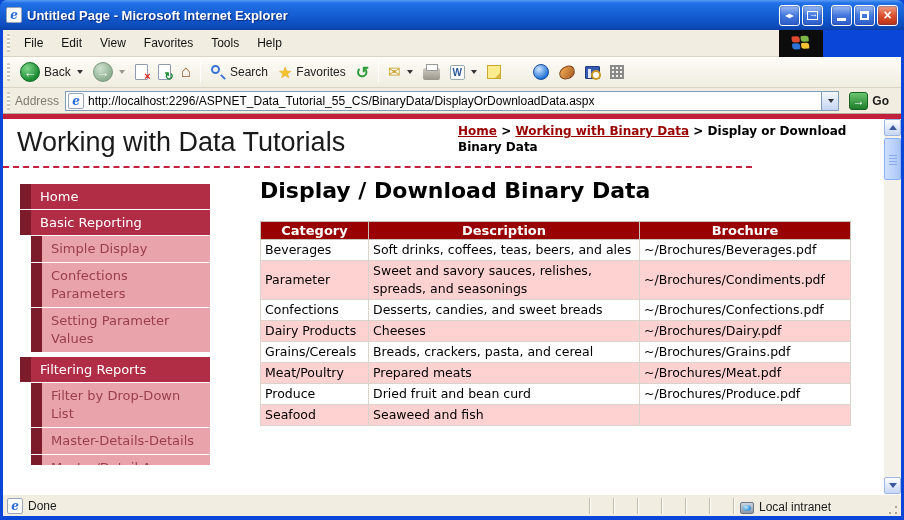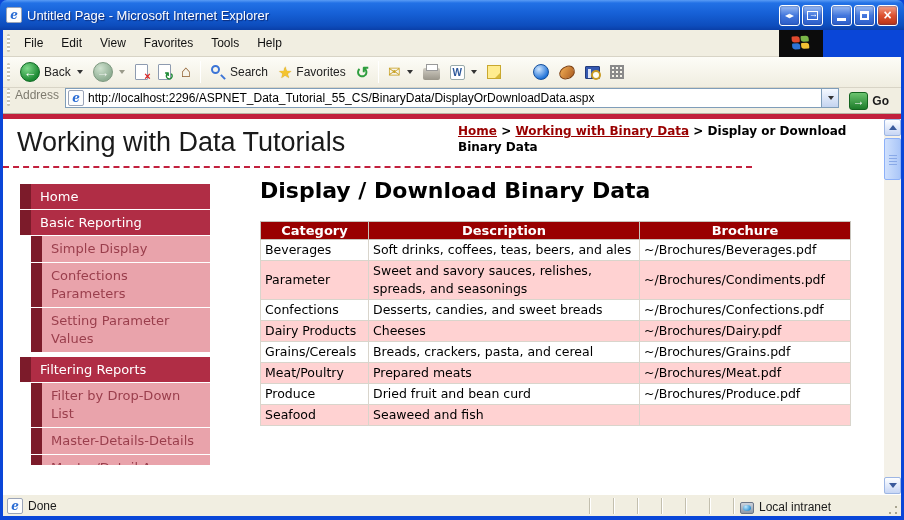--- a/index.html
+++ b/index.html
@@ -5,21 +5,21 @@
   * { margin:0; padding:0; box-sizing:border-box; }
   html,body { width:904px; height:520px; overflow:hidden; }
   body { font-family:"Liberation Sans", sans-serif; }
   .window { position:relative; width:904px; height:520px; background:#0a46d8; overflow:hidden; }
   .abs { position:absolute; }
 
   
   .titlebar { top:0; left:0; width:904px; height:30px;
     background:linear-gradient(180deg,#5a9cf5 0%,#2271e6 10%,#1660d6 45%,#0d4dbd 85%,#0a3fa8 100%);
     border-radius:7px 7px 0 0; display:flex; align-items:center; padding:0 6px; }
-  .titletext { color:#fff; font-weight:normal; font-size:13px; text-shadow:1px 1px 1px #0b2a77; margin-left:5px; flex:1;
+  .titletext { color:#fff; font-weight:bold; font-size:13px; text-shadow:1px 1px 1px #0b2a77; margin-left:5px; flex:1;
     white-space:nowrap; overflow:hidden; }
   .ie-icon { width:16px; height:16px; background:#fdfdfd; border:1px solid #9aa4b8; border-radius:2px;
     display:inline-flex; align-items:center; justify-content:center; font-size:12px; font-weight:bold;
     font-style:italic; color:#2a6cd4; font-family:"DejaVu Serif", serif; }
   .tb-btn { width:21px; height:21px; border-radius:3px; border:1px solid #fff; margin-left:2px;
     background:linear-gradient(180deg,#9dbdf3 0%,#4377dd 50%,#2c5dc8 100%);
     display:inline-flex; align-items:center; justify-content:center; color:#fff; font-size:10px; font-weight:bold;
     box-shadow:inset 0 0 2px #1b3e90; }
   .tb-btn.close { background:linear-gradient(180deg,#f3a188 0%,#dd5230 50%,#b93214 100%); font-size:14px; }
   .glyph-min { width:9px; height:3px; background:#fff; align-self:flex-end; margin:0 auto 4px auto; }
@@ -69,21 +69,21 @@
     background:linear-gradient(135deg,#f5b056,#a85a20); border:1px solid #7c3f12; }
   .book { position:relative; width:15px; height:13px; background:#3558b0; border:1px solid #243c7a; border-radius:1px; }
   .book::before { content:""; position:absolute; left:2px; top:2px; width:3px; height:9px; background:#dfe6f5; }
   .book::after { content:""; position:absolute; right:-2px; bottom:-2px; width:6px; height:6px; border:2px solid #c99a22; border-radius:50%; background:#fefdf4; }
   .blocks { width:14px; height:14px;
     background:repeating-linear-gradient(0deg,#8a8a8a 0 2px,transparent 2px 4px),
                repeating-linear-gradient(90deg,#8a8a8a 0 2px,transparent 2px 4px); }
 
   
   .addressbar { top:88px; left:3px; width:898px; height:26px; background:#f1eee1; border-bottom:1px solid #b8b4a4;
-    display:flex; }
+    display:flex; align-items:center; }
   .addr-label { color:#7d7a6e; font-size:12px; margin-right:6px; }
   .addr-box { position:relative; flex:1; height:20px; background:#fff; border:1px solid #7f9db9;
     display:flex; align-items:center; padding-left:22px; margin-right:6px; }
   .addr-box .ie-icon { position:absolute; left:2px; top:1px; width:16px; height:16px; }
   .addr-input { border:0; outline:0; width:100%; font-size:12px; font-family:"Liberation Sans",sans-serif; color:#000; background:transparent; }
   .addr-drop { position:absolute; right:0; top:0; width:17px; height:18px; background:linear-gradient(180deg,#f5f9ff,#c4d4f0);
     border-left:1px solid #7f9db9; display:flex; align-items:center; justify-content:center; }
   .go-btn { display:flex; align-items:center; gap:4px; margin-right:8px; font-size:12px; font-weight:bold; color:#1a1a1a; padding:1px 4px; border-radius:2px; }
   .go-icon { width:19px; height:18px; border-radius:3px; background:linear-gradient(180deg,#6cc46f,#1d7c2a); border:1px solid #14641f;
     color:#fff; font-weight:bold; display:inline-flex; align-items:center; justify-content:center; font-size:12px; }

